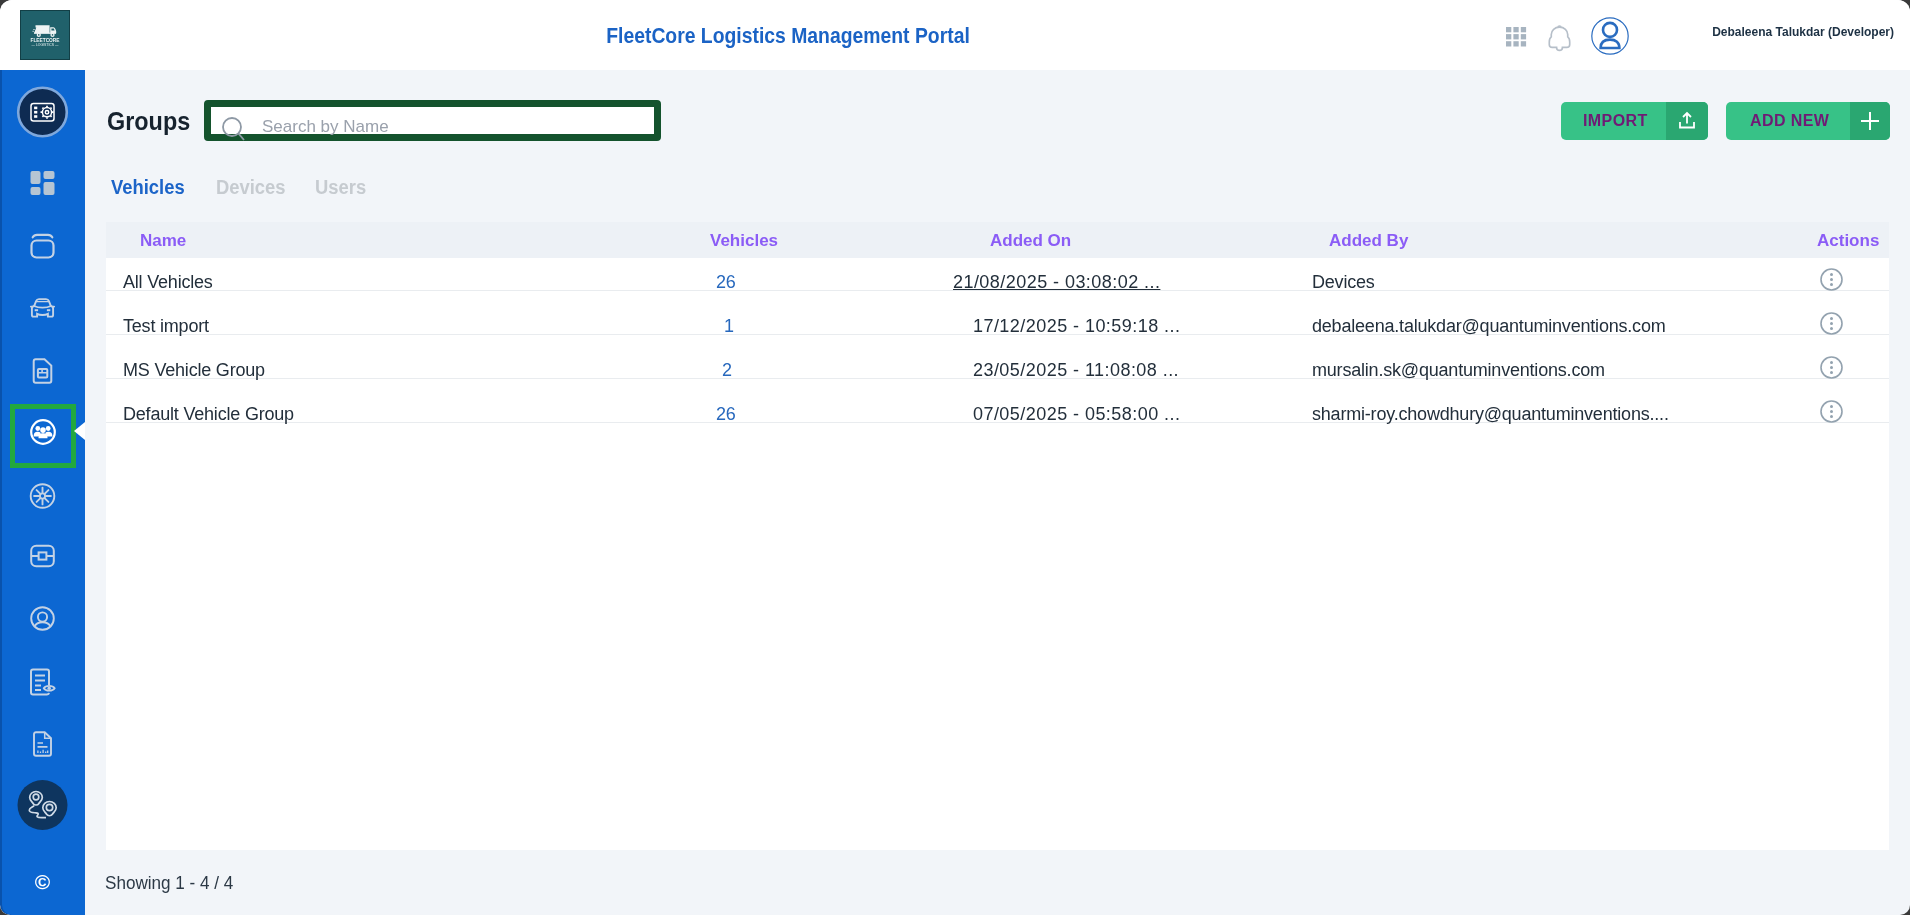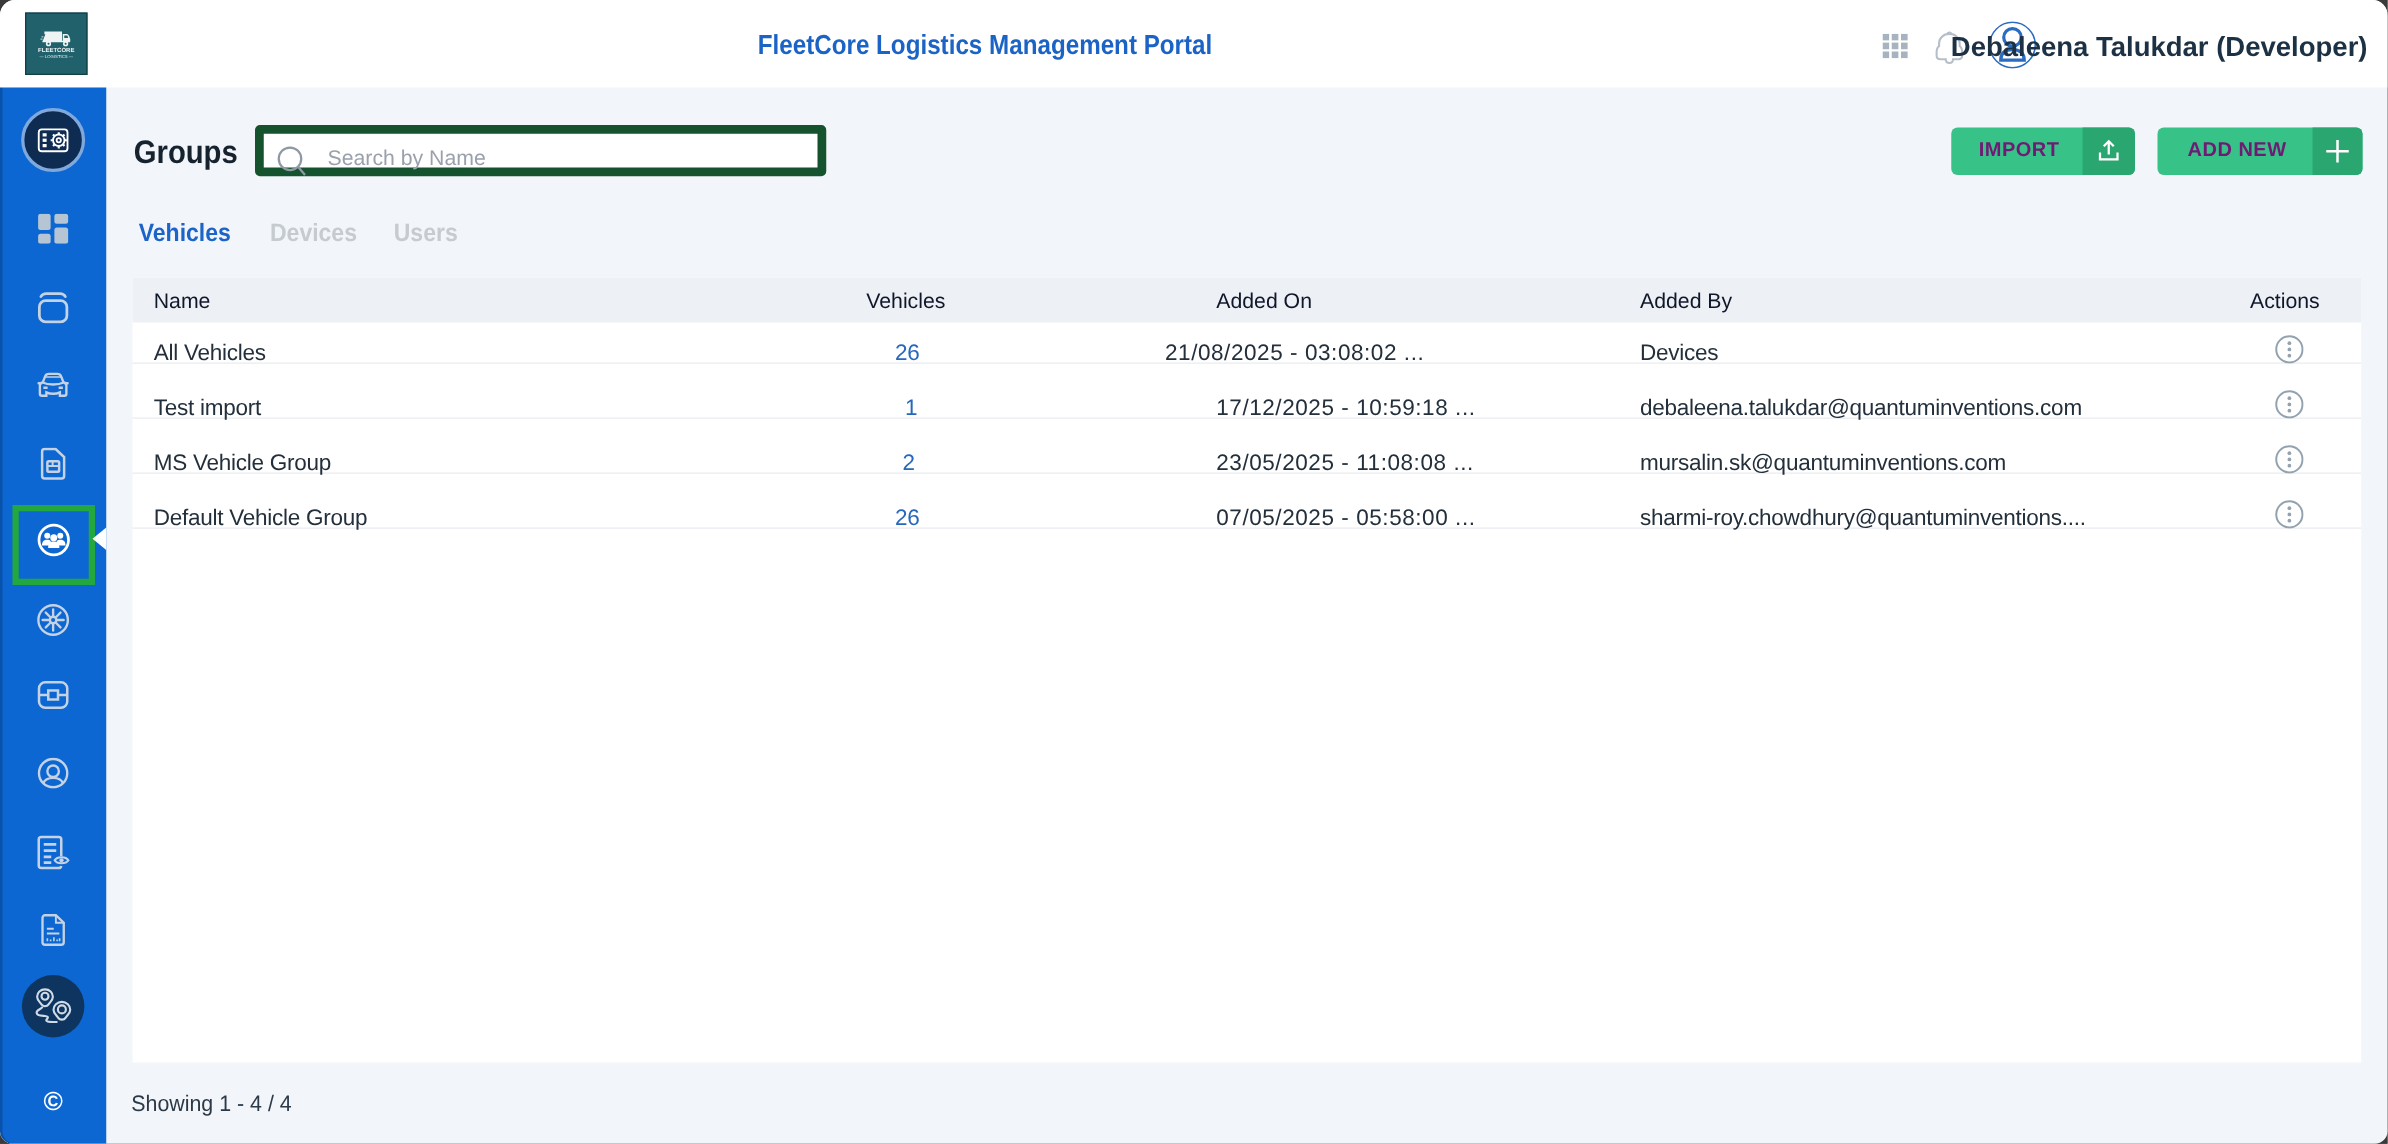--- a/index.html
+++ b/index.html
@@ -1,35 +1,35 @@
 <!DOCTYPE html>
 <html><head>
 <meta charset="utf-8">
 <style>
 * { margin:0; padding:0; box-sizing:border-box; }
 html,body { width:1910px; height:915px; background:#3a3a3a; font-family:"Liberation Sans", sans-serif; overflow:hidden; }
 .page { position:absolute; left:0; top:0; width:1910px; height:915px; border-radius:12px 12px 10px 10px; background:#f2f5f9; overflow:hidden; }
 .header { position:absolute; top:0; left:0; width:1910px; height:70px; background:#fff; }
 .logo { position:absolute; left:20px; top:10px; width:50px; height:50px; background:#20616b; border:1px solid #123f46; }
 .title { position:absolute; left:788px; top:23px; transform:translateX(-50%) scaleX(0.88); white-space:nowrap; color:#1b63c5; font-size:22px; font-weight:bold; }
-.uname { position:absolute; right:16px; top:25px; white-space:nowrap; color:#1d3144; font-size:22px; font-weight:bold; }
+.uname { position:absolute; right:16px; top:25px; white-space:nowrap; color:#1d3144; font-size:12px; font-weight:bold; }
 .hicon { position:absolute; top:0; }
 .sidebar { position:absolute; top:70px; left:0; width:85px; height:845px; background:#0c67d2; border-radius:0 0 0 10px; box-shadow:inset 2px 0 0 rgba(0,20,60,0.25); }
 .sicon { position:absolute; left:0; width:85px; display:flex; justify-content:center; }
 .content { position:absolute; left:85px; top:70px; width:1825px; height:845px; }
 .gtitle { position:absolute; left:22px; top:36px; font-size:26px; font-weight:bold; color:#16222e; transform:scaleX(0.9); transform-origin:left center; }
 .search { position:absolute; left:119px; top:30px; width:457px; height:41px; background:#fff; border:7px solid #14532d; border-radius:4px; }
 .search .ph { position:absolute; left:51px; top:10px; font-size:17px; color:#9aa1ac; }
 .btn { position:absolute; top:32px; height:38px; border-radius:5px; background:#37c287; color:#701a75; font-weight:bold; font-size:16px; letter-spacing:0.4px; }
 .btn .seg { position:absolute; right:0; top:0; height:38px; background:#2aa771; border-radius:0 5px 5px 0; display:flex; align-items:center; justify-content:center; }
 .btn .lbl { position:absolute; top:10px; }
 .tab { position:absolute; top:106px; font-size:20px; font-weight:bold; transform:scaleX(0.92); transform-origin:left center; }
 .tablewrap { position:absolute; left:21px; top:152px; width:1783px; height:628px; background:#fff; }
 .thead { position:absolute; left:0; top:0; width:1783px; height:36px; background:#edf1f6; }
-.th { position:absolute; top:9px; font-size:17px; font-weight:normal; color:#0f172a; }
+.th { position:absolute; top:9px; font-size:17px; font-weight:bold; color:#8b5cf6;margin-left:17px; }
 .row { position:absolute; left:0; width:1783px; height:33px; border-bottom:1px solid #e9ecef; }
 .cell { position:absolute; top:14px; font-size:18px; letter-spacing:-0.2px; color:#232f3b; }
 .num { color:#2768bd; } .date { letter-spacing:0.45px !important; }
 .dotbtn { position:absolute; left:1714px; top:10px; width:23px; height:23px; }
 .showing { position:absolute; left:20px; top:803px; font-size:18px; color:#2c3946; transform:scaleX(0.95); transform-origin:left center; }
 </style>
 </head>
 <body>
 <div class="page">
 
@@ -245,21 +245,21 @@
       <div class="thead">
         <div class="th" style="left:17px;">Name</div>
         <div class="th" style="left:587px;">Vehicles</div>
         <div class="th" style="left:867px;">Added On</div>
         <div class="th" style="left:1206px;">Added By</div>
         <div class="th" style="left:1694px;">Actions</div>
       </div>
       <div class="row" style="top:36px;">
         <div class="cell" style="left:17px;">All Vehicles</div>
         <div class="cell num" style="left:610px;">26</div>
-        <div class="cell date" style="left:826px;">21/08/2025 - 03:08:02 ...</div>
+        <div class="cell date" style="left:847px;text-decoration:underline;">21/08/2025 - 03:08:02 ...</div>
         <div class="cell" style="left:1206px;">Devices</div>
         <svg class="dotbtn" viewBox="0 0 23 23">
             <circle cx="11.5" cy="11.5" r="10.5" fill="none" stroke="#93a2af" stroke-width="1.6"></circle>
             <circle cx="11.5" cy="6.5" r="1.5" fill="#93a2af"></circle>
             <circle cx="11.5" cy="11.5" r="1.5" fill="#93a2af"></circle>
             <circle cx="11.5" cy="16.5" r="1.5" fill="#93a2af"></circle>
           </svg>
       </div>
       <div class="row" style="top:80px;">
         <div class="cell" style="left:17px;">Test import</div>

